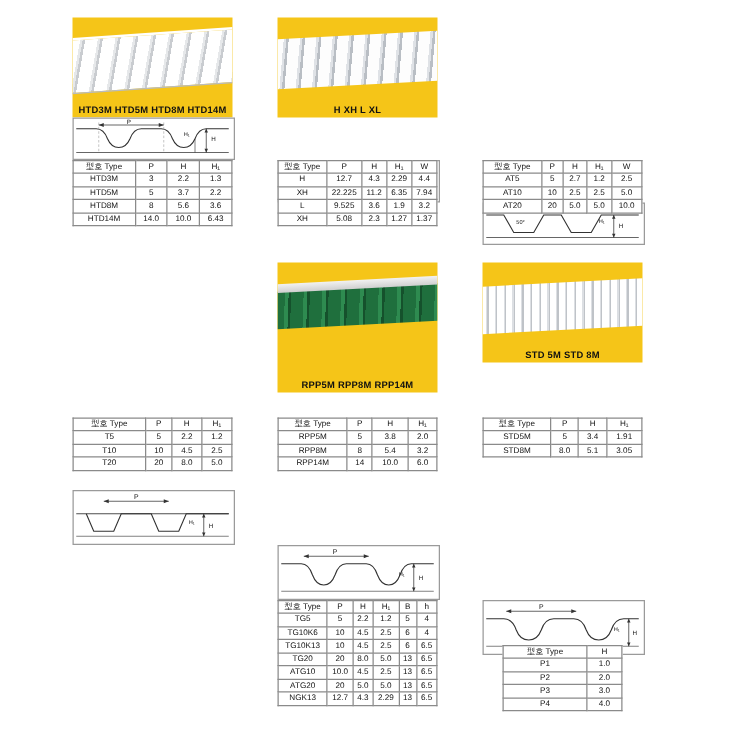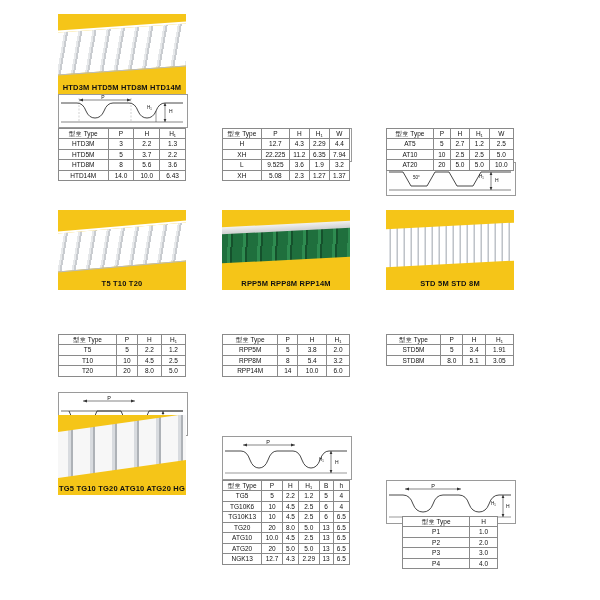--- a/index.html
+++ b/index.html
@@ -99,20 +99,26 @@
         <tr>
           <td class="lbl">HTD14M</td>
           <td>14.0</td>
           <td>10.0</td>
           <td>6.43</td>
         </tr>
       </tbody>
     </table>
   </div>
 
+  <div class="cell" style="left:222px;top:14px;width:128px;height:80px;">
+    <div class="photo" style="width:128px;height:80px;">
+      <div class="belt teeth-round" style="top:14px;height:40px;transform:skewY(-3deg);"></div>
+      <div class="caption">H XH L XL</div>
+    </div>
+  </div>
   <div class="cell draw" style="left:222px;top:94px;width:128px;height:32px;">
     <svg width="126" height="30" viewBox="0 0 126 30">
       <path d="M2 9 H22 L30 23 H44 L52 9 H72 L80 23 H94 L102 9 H124" fill="none" stroke="#333" stroke-width="0.9"></path>
       <line x1="2" y1="27" x2="124" y2="27" stroke="#333" stroke-width="0.6"></line>
       <text x="30" y="16" font-size="4.5" fill="#111" font-family="Liberation Sans">40°</text>
       <line x1="37" y1="5" x2="87" y2="5" stroke="#333" stroke-width="0.6"></line>
       <polygon points="37,5 41,3.4 41,6.6" fill="#333"></polygon>
         <polygon points="87,5 83,3.4 83,6.6" fill="#333"></polygon>
       <text x="62" y="4" font-size="5" fill="#111" text-anchor="middle" font-family="Liberation Sans">P</text>
       <line x1="108" y1="9" x2="108" y2="27" stroke="#333" stroke-width="0.6"></line>
@@ -212,26 +218,20 @@
           <td class="lbl">AT20</td>
           <td>20</td>
           <td>5.0</td>
           <td>5.0</td>
           <td>10.0</td>
         </tr>
       </tbody>
     </table>
   </div>
 
-  <div class="cell" style="left:58px;top:210px;width:128px;height:80px;">
-    <div class="photo" style="width:128px;height:80px;">
-      <div class="belt teeth-diag" style="top:16px;height:38px;transform:skewY(-5deg);"></div>
-      <div class="caption">T5  T10  T20</div>
-    </div>
-  </div>
   <div class="cell draw" style="left:58px;top:290px;width:128px;height:42px;">
     <svg width="126" height="40" viewBox="0 0 126 40">
       <line x1="2" y1="18" x2="124" y2="18" stroke="#333" stroke-width="0.7"></line>
       <path d="M2 18 L2 18 M10 18 L16 32 H32 L38 18 H62 L68 32 H84 L90 18 H124" fill="none" stroke="#333" stroke-width="0.9"></path>
       <line x1="2" y1="36" x2="124" y2="36" stroke="#333" stroke-width="0.5"></line>
       <line x1="24" y1="8" x2="76" y2="8" stroke="#333" stroke-width="0.6"></line>
       <polygon points="24,8 28,6.4 28,9.6" fill="#333"></polygon>
         <polygon points="76,8 72,6.4 72,9.6" fill="#333"></polygon>
       <text x="50" y="6.5" font-size="5.5" fill="#111" text-anchor="middle" font-family="Liberation Sans">P</text>
       <line x1="104" y1="18" x2="104" y2="36" stroke="#333" stroke-width="0.6"></line>
@@ -268,21 +268,21 @@
           <td class="lbl">T20</td>
           <td>20</td>
           <td>8.0</td>
           <td>5.0</td>
         </tr>
       </tbody>
     </table>
   </div>
 
   <div class="cell" style="left:222px;top:210px;width:128px;height:80px;">
-    <div class="photo" style="width:128px;height:80px;">
+    <div class="photo" style="width:128px;height:104px;">
       <div class="belt teeth-green" style="top:20px;height:30px;transform:skewY(-3deg);"></div>
       <div class="belt" style="top:14px;height:7px;background:linear-gradient(#f2f2f2,#cfcfcf);transform:skewY(-3deg);"></div>
       <div class="caption">RPP5M RPP8M RPP14M</div>
     </div>
   </div>
   <div class="cell draw" style="left:222px;top:290px;width:128px;height:42px;">
     <svg width="126" height="40" viewBox="0 0 126 40">
       <path d="M2 14 H18 Q24 14 27 23 Q30 31 36 31 Q42 31 45 23 Q48 14 54 14 H70 Q76 14 79 23 Q82 31 88 31 Q94 31 97 23 Q100 14 106 14 H124" fill="none" stroke="#333" stroke-width="0.9"></path>
       <line x1="2" y1="36" x2="124" y2="36" stroke="#333" stroke-width="0.5"></line>
       <line x1="20" y1="8" x2="72" y2="8" stroke="#333" stroke-width="0.6"></line>
@@ -370,26 +370,20 @@
         <tr>
           <td class="lbl">STD8M</td>
           <td>8.0</td>
           <td>5.1</td>
           <td>3.05</td>
         </tr>
       </tbody>
     </table>
   </div>
 
-  <div class="cell" style="left:58px;top:415px;width:128px;height:80px;">
-    <div class="photo" style="width:128px;height:80px;">
-      <div class="belt teeth-wide" style="top:8px;height:46px;transform:skewY(-8deg);"></div>
-      <div class="caption">TG5  TG10  TG20  ATG10  ATG20  HG</div>
-    </div>
-  </div>
 
   <div class="cell" style="left:222px;top:480px;">
     <table class="spec" style="width:128px;">
       <thead>
           <tr>
         <th>型호 Type</th>
         <th>P</th>
         <th>H</th>
         <th>H₁</th>
         <th>B</th>

